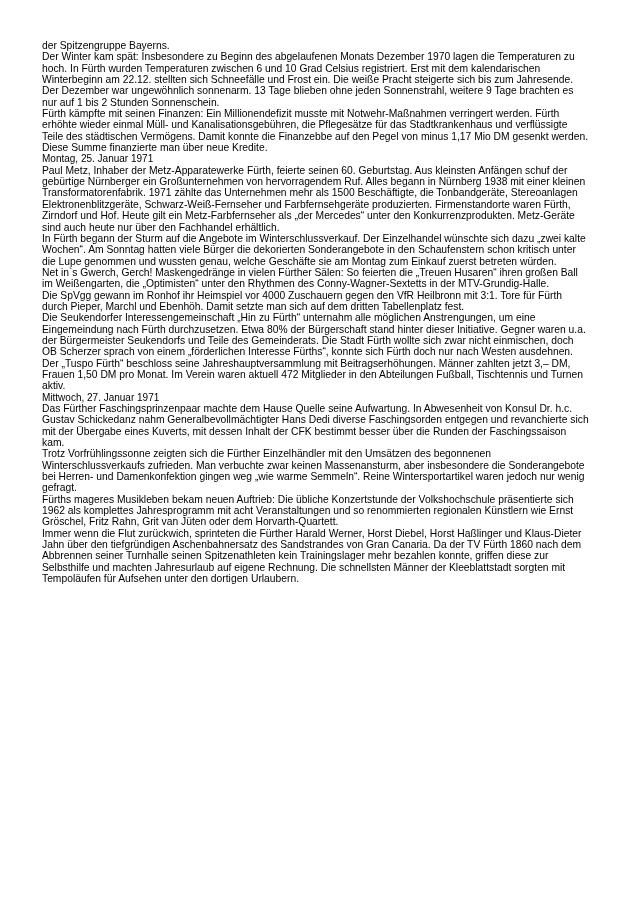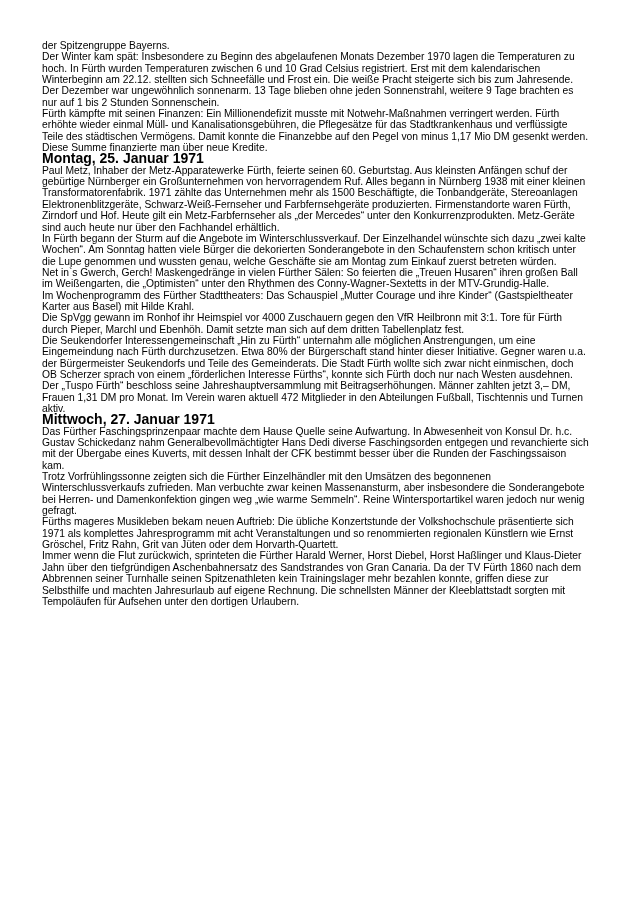--- a/index.html
+++ b/index.html
@@ -24,23 +24,23 @@
     width: 548px;
     font-size: 10.3px;
     line-height: 11.35px;
     text-align: left;
   }
   .content p {
     margin: 0;
     padding: 0;
   }
   .date-heading {
-    font-size: 14px;
+    font-size: 10px;
     line-height: 11.35px;
-    font-weight: bold;
+    font-weight: normal;
     margin: 12px 0 13px 0;
     padding: 0;
   }
   .page-number {
     position: absolute;
     left: 42px;
     top: 828px;
     width: 548px;
     text-align: center;
     font-family: "Liberation Serif", serif;
@@ -59,34 +59,33 @@
       <p>der Spitzengruppe Bayerns.</p>
       <p>Der Winter kam spät: Insbesondere zu Beginn des abgelaufenen Monats Dezember 1970 lagen die Temperaturen zu hoch. In Fürth wurden Temperaturen zwischen 6 und 10 Grad Celsius registriert. Erst mit dem kalendarischen Winterbeginn am 22.12. stellten sich Schneefälle und Frost ein. Die weiße Pracht steigerte sich bis zum Jahresende. Der Dezember war ungewöhnlich sonnenarm. 13 Tage blieben ohne jeden Sonnenstrahl, weitere 9 Tage brachten es nur auf 1 bis 2 Stunden Sonnenschein.</p>
       <p>Fürth kämpfte mit seinen Finanzen: Ein Millionendefizit musste mit Notwehr-Maßnahmen verringert werden. Fürth erhöhte wieder einmal Müll- und Kanalisationsgebühren, die Pflegesätze für das Stadtkrankenhaus und verflüssigte Teile des städtischen Vermögens. Damit konnte die Finanzebbe auf den Pegel von minus 1,17 Mio DM gesenkt werden. Diese Summe finanzierte man über neue Kredite.</p>
     </section>
 
     <section>
       <p class="date-heading">Montag, 25. Januar 1971</p>
       <p>Paul Metz, Inhaber der Metz-Apparatewerke Fürth, feierte seinen 60. Geburtstag. Aus kleinsten Anfängen schuf der gebürtige Nürnberger ein Großunternehmen von hervorragendem Ruf. Alles begann in Nürnberg 1938 mit einer kleinen Transformatorenfabrik. 1971 zählte das Unternehmen mehr als 1500 Beschäftigte, die Tonbandgeräte, Stereoanlagen Elektronenblitzgeräte, Schwarz-Weiß-Fernseher und Farbfernsehgeräte produzierten. Firmenstandorte waren Fürth, Zirndorf und Hof. Heute gilt ein Metz-Farbfernseher als „der Mercedes“ unter den Konkurrenzprodukten. Metz-Geräte sind auch heute nur über den Fachhandel erhältlich.</p>
       <p>In Fürth begann der Sturm auf die Angebote im Winterschlussverkauf. Der Einzelhandel wünschte sich dazu „zwei kalte Wochen“. Am Sonntag hatten viele Bürger die dekorierten Sonderangebote in den Schaufenstern schon kritisch unter die Lupe genommen und wussten genau, welche Geschäfte sie am Montag zum Einkauf zuerst betreten würden.</p>
       <p>Net in`s Gwerch, Gerch! Maskengedränge in vielen Fürther Sälen: So feierten die „Treuen Husaren“ ihren großen Ball im Weißengarten, die „Optimisten“ unter den Rhythmen des Conny-Wagner-Sextetts in der MTV-Grundig-Halle.</p>
-      <p>Im Wochenprogramm des Fürther Stadttheaters: Das Schauspiel „Mutter Courage und ihre Kinder“ (Gastspieltheater Karter aus Basel) mit Hilde Krahl.</p>
       <p>Die SpVgg gewann im Ronhof ihr Heimspiel vor 4000 Zuschauern gegen den VfR Heilbronn mit 3:1. Tore für Fürth durch Pieper, Marchl und Ebenhöh. Damit setzte man sich auf dem dritten Tabellenplatz fest.</p>
     </section>
 
     <section>
       <p>Die Seukendorfer Interessengemeinschaft „Hin zu Fürth“ unternahm alle möglichen Anstrengungen, um eine Eingemeindung nach Fürth durchzusetzen. Etwa 80% der Bürgerschaft stand hinter dieser Initiative. Gegner waren u.a. der Bürgermeister Seukendorfs und Teile des Gemeinderats. Die Stadt Fürth wollte sich zwar nicht einmischen, doch OB Scherzer sprach von einem „förderlichen Interesse Fürths“, konnte sich Fürth doch nur nach Westen ausdehnen.</p>
-      <p>Der „Tuspo Fürth“ beschloss seine Jahreshauptversammlung mit Beitragserhöhungen. Männer zahlten jetzt 3,– DM, Frauen 1,31 DM pro Monat. Im Verein waren aktuell 472 Mitglieder in den Abteilungen Fußball, Tischtennis und Turnen aktiv.</p>
+      <p>Der „Tuspo Fürth“ beschloss seine Jahreshauptversammlung mit Beitragserhöhungen. Männer zahlten jetzt 3,– DM, Frauen 1,50 DM pro Monat. Im Verein waren aktuell 472 Mitglieder in den Abteilungen Fußball, Tischtennis und Turnen aktiv.</p>
     </section>
 
     <section>
       <p class="date-heading">Mittwoch, 27. Januar 1971</p>
       <p>Das Fürther Faschingsprinzenpaar machte dem Hause Quelle seine Aufwartung. In Abwesenheit von Konsul Dr. h.c. Gustav Schickedanz nahm Generalbevollmächtigter Hans Dedi diverse Faschingsorden entgegen und revanchierte sich mit der Übergabe eines Kuverts, mit dessen Inhalt der CFK bestimmt besser über die Runden der Faschingssaison kam.</p>
       <p>Trotz Vorfrühlingssonne zeigten sich die Fürther Einzelhändler mit den Umsätzen des begonnenen Winterschlussverkaufs zufrieden. Man verbuchte zwar keinen Massenansturm, aber insbesondere die Sonderangebote bei Herren- und Damenkonfektion gingen weg „wie warme Semmeln“. Reine Wintersportartikel waren jedoch nur wenig gefragt.</p>
-      <p>Fürths mageres Musikleben bekam neuen Auftrieb: Die übliche Konzertstunde der Volkshochschule präsentierte sich 1971 als komplettes Jahresprogramm mit acht Veranstaltungen und so renommierten regionalen Künstlern wie Ernst Gröschel, Fritz Rahn, Grit van Jüten oder dem Horvarth-Quartett.</p>
+      <p>Fürths mageres Musikleben bekam neuen Auftrieb: Die übliche Konzertstunde der Volkshochschule präsentierte sich 1962 als komplettes Jahresprogramm mit acht Veranstaltungen und so renommierten regionalen Künstlern wie Ernst Gröschel, Fritz Rahn, Grit van Jüten oder dem Horvarth-Quartett.</p>
     </section>
 
     <section>
       <p>Immer wenn die Flut zurückwich, sprinteten die Fürther Harald Werner, Horst Diebel, Horst Haßlinger und Klaus-Dieter Jahn über den tiefgründigen Aschenbahnersatz des Sandstrandes von Gran Canaria. Da der TV Fürth 1860 nach dem Abbrennen seiner Turnhalle seinen Spitzenathleten kein Trainingslager mehr bezahlen konnte, griffen diese zur Selbsthilfe und machten Jahresurlaub auf eigene Rechnung. Die schnellsten Männer der Kleeblattstadt sorgten mit Tempoläufen für Aufsehen unter den dortigen Urlaubern.</p>
     </section>
 
   </div>
 
   <div class="page-number">5</div>
 </div>

